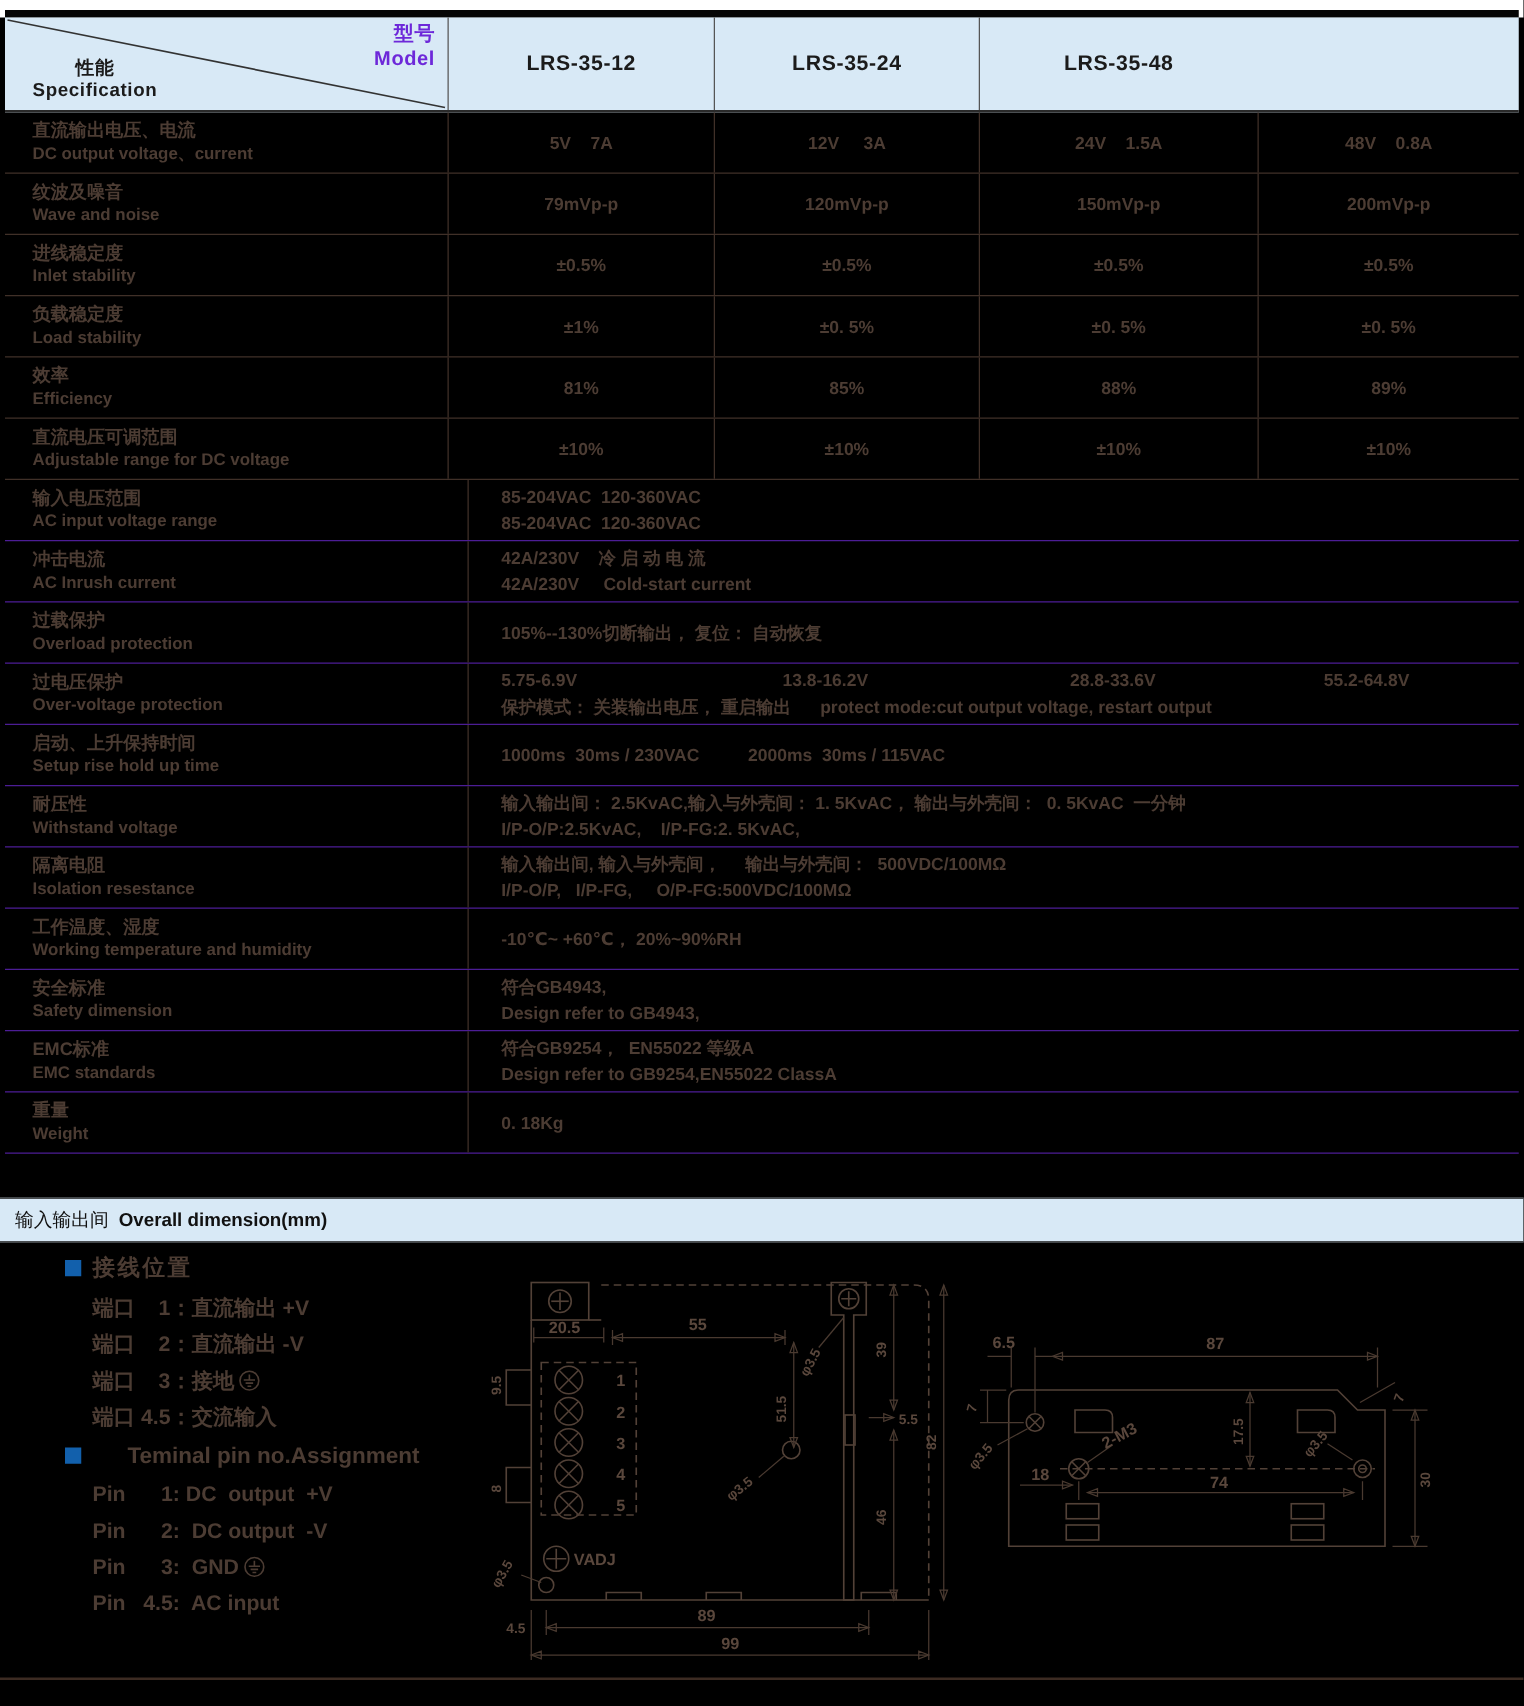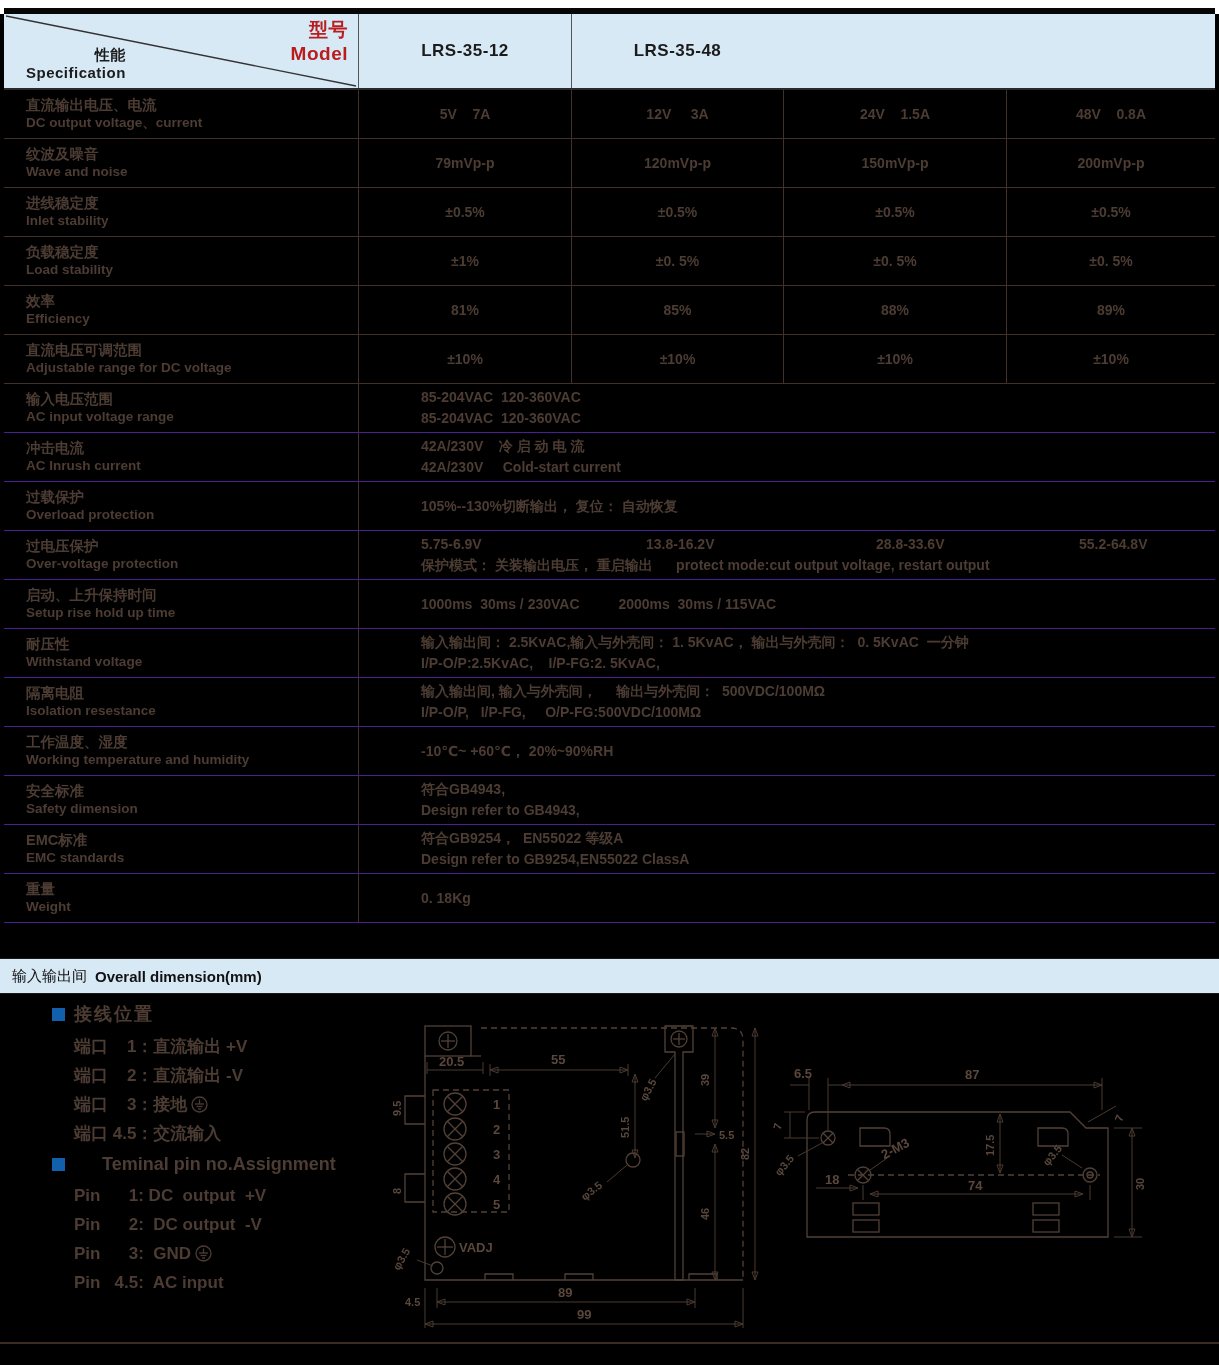--- a/index.html
+++ b/index.html
@@ -9,34 +9,34 @@
   .top-bar{position:absolute;left:4px;right:4px;top:8px;height:6px;background:#060606;}
 
   
   .tbl{position:absolute;left:4px;right:4px;top:14px;}
   .hdr{display:grid;grid-template-columns:354px 213px 212px 223px 1fr;height:74px;background:#d8e9f6;border-bottom:2px solid #2a2a2a;}
   .hdr .hcell{position:relative;border-left:1px solid #555;display:flex;align-items:center;justify-content:center;
     font-size:17px;font-weight:bold;color:#1b1b1b;letter-spacing:.5px;}
   .hdr .hcell:first-child{border-left:none;}
   .hdr .corner{display:block;}
   .corner svg{position:absolute;left:0;top:0;width:100%;height:100%;}
-  .corner .spec-l{position:absolute;left:22px;bottom:5px;font-size:15px;font-weight:bold;color:#1b1b1b;line-height:1.25;text-align:right;}
-  .corner .model-l{position:absolute;right:10px;top:4px;font-size:19px;font-weight:bold;color:#b91c1c;line-height:1.25;text-align:right;}
+  .corner .spec-l{position:absolute;left:22px;bottom:5px;font-size:15px;font-weight:bold;color:#1b1b1b;line-height:1.25;text-align:center;}
+  .corner .model-l{position:absolute;right:10px;top:4px;font-size:16px;font-weight:bold;color:#6d28d9;line-height:1.25;text-align:right;}
 
   .rows{}
   .srow{display:grid;grid-template-columns:354px 213px 212px 223px 1fr;height:48px;border-bottom:1px solid #403028;}
   .frow{display:grid;grid-template-columns:354px 1fr;height:48px;border-bottom:1px solid #4c1d95;}
   .cell{color:#4c3c33;}
   .label{padding-left:22px;display:flex;flex-direction:column;justify-content:center;}
   .label .cn{font-size:14.5px;font-weight:bold;line-height:1.35;}
   .label .en{font-size:13.5px;font-weight:bold;line-height:1.25;}
   .val{border-left:1px solid #403028;display:flex;align-items:center;justify-content:center;
        font-size:14px;font-weight:bold;white-space:pre-wrap;}
-  .fval{border-left:1px solid #403028;display:flex;flex-direction:column;justify-content:center;padding-left:62px;
-       font-size:14px;font-weight:bold;color:#4c3c33;}
+  .fval{border-left:1px solid #403028;display:flex;flex-direction:column;justify-content:center;padding-left:26px;
+       font-size:14px;font-weight:bold;color:#4c3c33;margin-left:16px;}
   .fval .l1,.fval .l2{line-height:1.5;white-space:pre-wrap;}
   .fval .l1multi{display:flex;line-height:1.5;}
   .fval .l1multi span{white-space:pre-wrap;}
   .fval .l1multi span:nth-child(1){width:225px;}
   .fval .l1multi span:nth-child(2){width:230px;}
   .fval .l1multi span:nth-child(3){width:203px;}
 
   
   .dim-bar{position:absolute;left:0;top:958px;width:100%;height:36px;background:#d8e9f6;
     border-top:1px solid #1a1a1a;border-bottom:1px solid #1a1a1a;display:flex;align-items:center;padding-left:12px;box-sizing:border-box;}
@@ -78,20 +78,21 @@
         <div class="spec-l">
           <div>性能</div>
           <div>Specification</div>
         </div>
         <div class="model-l">
           <div>型号</div>
           <div>Model</div>
         </div>
       </div>
       <div class="hcell">LRS-35-12</div>
+      <div class="hcell">LRS-35-24</div>
       <div class="hcell">LRS-35-48</div>
     </div>
     <div class="rows">
   <div class="srow">
     <div class="cell label">
       <div class="cn">直流输出电压、电流</div>
       <div class="en">DC output voltage、current</div>
     </div>
     <div class="cell val">5V    7A</div>
     <div class="cell val">12V     3A</div>

